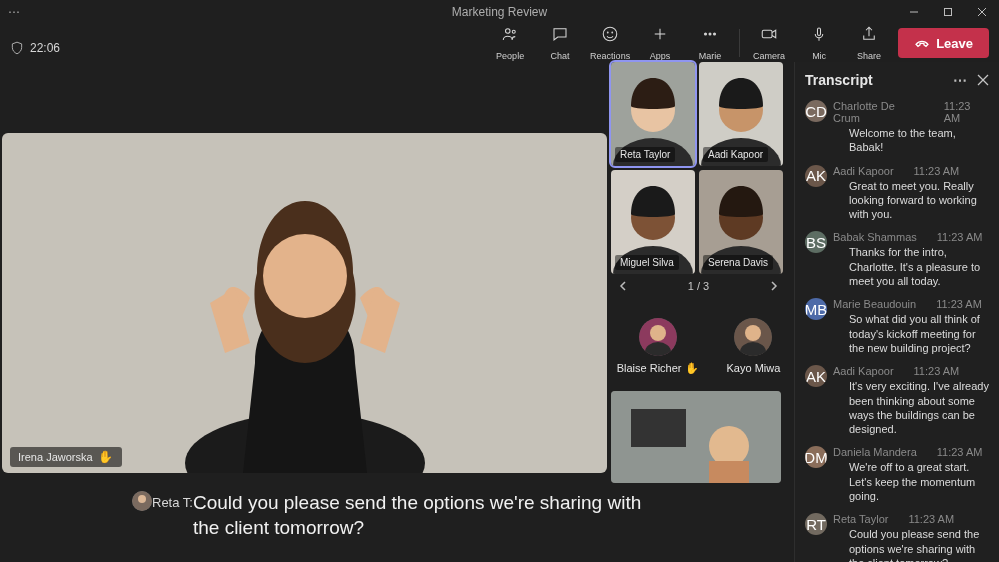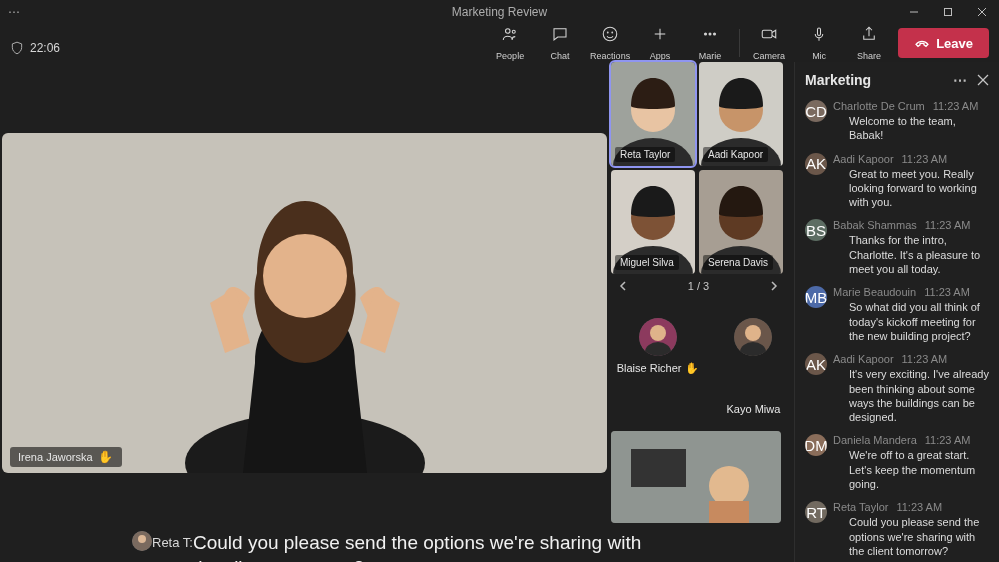--- a/index.html
+++ b/index.html
@@ -38,21 +38,21 @@
   .aud { display:flex; flex-direction:column; align-items:center; gap:6px; font-size:11px;}
   .avcircle { width:38px; height:38px; border-radius:50%; overflow:hidden; background:#4d4d4d; }
   .selfview { margin-top:12px; width:170px; height:92px; background:#5a5a5a; border-radius:4px; overflow:hidden; }
   
   .transcript { width:205px; background:#202020; border-left:1px solid #2e2e2e; display:flex; flex-direction:column; }
   .thdr { display:flex; align-items:center; padding:10px 10px; font-weight:600; font-size:14px; }
   .thdr .sp{flex:1;}
   .tbody { flex:1; overflow:hidden; padding:2px 10px; display:flex; flex-direction:column; gap:10px;}
   .msg { display:flex; gap:6px; font-size:11px; }
   .msg .mav { width:22px; height:22px; border-radius:50%; background:#555; flex-shrink:0; overflow:hidden; display:flex;align-items:center;justify-content:center;font-size:15px;color:#fff;}
-  .msg .mtxt .mhdr { color:#8a8a8a; display:flex; gap:8px; }
+  .msg .mtxt .mhdr { color:#8a8a8a; display:flex; gap:20px; }
   .msg .mtxt .mbody { color:#dcdcdc; margin-top:2px; line-height:1.3;margin-left:16px; }
   
   .caption { display:flex; align-items:flex-start; gap:0; padding:8px 0 0 130px; }
   .caption .cav { width:20px; height:20px; border-radius:50%; background:#6d6d6d; overflow:hidden;}
   .caption .csp { font-size:13px; color:#d8d8d8; margin-top:4px;}
   .caption .ctxt { font-size:19px; color:#f1f1f1; max-width:460px; line-height:1.3;}
   .raise { font-size:12px;}
   .chev{width:12px;height:12px;stroke:#bbb;fill:none;stroke-width:1.5;}
 </style>
 </head>
@@ -227,21 +227,21 @@
                 <span>Blaise Richer</span>
                 <span>✋</span>
               </div>
             </div>
             <div class="aud">
               <div class="avcircle"><svg width="38" height="38" viewBox="0 0 38 38">
                   <circle cx="19" cy="19" r="19" fill="#6a564a"></circle>
                   <circle cx="19" cy="15" r="8" fill="#dfb38a"></circle>
                   <ellipse cx="19" cy="34" rx="13" ry="10" fill="#2b2b2b"></ellipse>
                 </svg></div>
-              <div style="display:flex;gap:4px;margin-top:41px;">
+              <div style="display:flex;gap:4px;">
                 <span>Kayo Miwa</span>
               </div>
             </div>
           </div>
         <div class="selfview">
           <svg width="170" height="92" viewBox="0 0 170 92">
               <rect width="170" height="92" fill="#8f9591"></rect>
               <rect x="20" y="18" width="55" height="38" fill="#333"></rect>
               <circle cx="118" cy="55" r="20" fill="#e2b98f"></circle>
               <rect x="98" y="70" width="40" height="25" fill="#c78a5f"></rect>
@@ -257,21 +257,21 @@
             <circle cx="10" cy="8" r="4" fill="#dcb897"></circle>
           </svg>
       </div>
       <div class="csp">Reta T:</div>
       <div class="ctxt">Could you please send the options we're sharing with the client tomorrow?</div>
     </div>
   </div>
 
   <div class="transcript">
     <div class="thdr">
-      <span>Marketing</span>
+      <span>Transcript</span>
       <span class="sp"></span>
       <span style="margin-right:10px;color:#bbb;">⋯</span>
       <svg width="12" height="12" viewBox="0 0 12 12" stroke="#c5c5c5" stroke-width="1.3">
           <line x1="1" y1="1" x2="11" y2="11"></line>
           <line x1="11" y1="1" x2="1" y2="11"></line>
         </svg>
     </div>
     <div class="tbody" id="tbody">
         <div class="msg">
           <div class="mav" style="background:#7a6a5f">CD</div>

